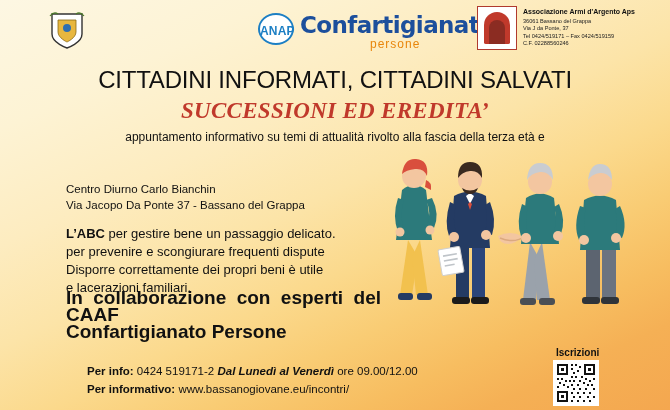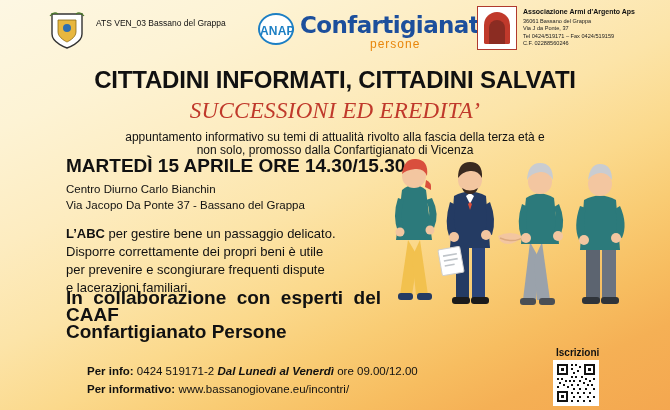--- a/index.html
+++ b/index.html
@@ -132,32 +132,32 @@
     color: #222;
   }
   
   .title-main {
     position: absolute;
     left: 0;
     right: 0;
     top: 66px;
     text-align: center;
     font-size: 24px;
-    font-weight: bold;
+    font-weight: normal;
     color: #111;
     letter-spacing: -0.2px;
   }
   .title-sub {
     position: absolute;
     left: 0;
     right: 0;
     top: 98px;
     text-align: center;
     font-size: 23px;
-    font-weight: normal;
+    font-weight: bold;
     font-style: italic;
     color: #c0392b;
     font-family: "Liberation Serif", serif;
     letter-spacing: 0.3px;
   }
   .intro {
     position: absolute;
     left: 0;
     right: 0;
     top: 131px;
@@ -252,21 +252,20 @@
 
     <svg class="crest" viewBox="0 0 38 40">
       <path d="M4 4 h30 v20 c0 9 -15 14 -15 14 S4 33 4 24 Z" fill="#ffffff" stroke="#333" stroke-width="1.4"></path>
       <path d="M10 10 h18 v12 c0 6 -9 10 -9 10 s-9 -4 -9 -10 Z" fill="#e8b73f" stroke="#8a6a15" stroke-width="0.8"></path>
       <circle cx="19" cy="18" r="4" fill="#2f6fb0"></circle>
       <path d="M2 6 q4 -5 8 -2" stroke="#4a7a2a" stroke-width="1.2" fill="none"></path>
       <path d="M36 6 q-4 -5 -8 -2" stroke="#4a7a2a" stroke-width="1.2" fill="none"></path>
     </svg>
 
     <div class="ats-text">
-      <div>ATS VEN_03 Bassano del Grappa</div>
     </div>
 
     <div class="conf-logo">
       <div class="anap-circle">
         <span>ANAP</span>
       </div>
       <div class="conf-word">Confartigianato</div>
       <div class="conf-sub">persone</div>
     </div>
 
@@ -279,35 +278,33 @@
       <div>Via J da Ponte, 37</div>
       <div>Tel 0424/519171 – Fax 0424/519159</div>
       <div>C.F. 02288560246</div>
     </div>
   </div>
 
   <div class="title-main">CITTADINI INFORMATI, CITTADINI SALVATI</div>
   <div class="title-sub">SUCCESSIONI ED EREDITA’</div>
   <div class="intro">
     <div>appuntamento informativo su temi di attualità rivolto alla fascia della terza età e</div>
-    <div>non solo, promosso dalla Confartigianato di Vicenza</div>
-  </div>
-
-  <div class="datetime">MARTEDÌ 15 APRILE ORE 14.30/15.30</div>
+  </div>
+
   <div class="venue">
     <div>Centro Diurno Carlo Bianchin</div>
     <div>Via Jacopo Da Ponte 37 - Bassano del Grappa</div>
   </div>
 
   <div class="bodycopy">
     <div>
       <b>L’ABC</b><span> per gestire bene un passaggio delicato.</span>
     </div>
+    <div>per prevenire e scongiurare frequenti dispute</div>
     <div>Disporre correttamente dei propri beni è utile</div>
-    <div>per prevenire e scongiurare frequenti dispute</div>
     <div>e lacerazioni familiari.</div>
   </div>
 
   <div class="collab">
     <div>In collaborazione con esperti del CAAF</div>
     <div>Confartigianato Persone</div>
   </div>
 
   <svg class="illus" viewBox="0 0 290 200">
 

